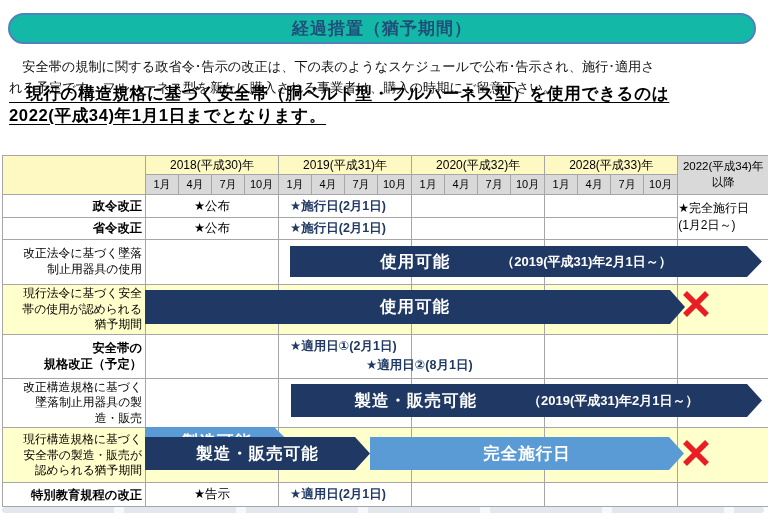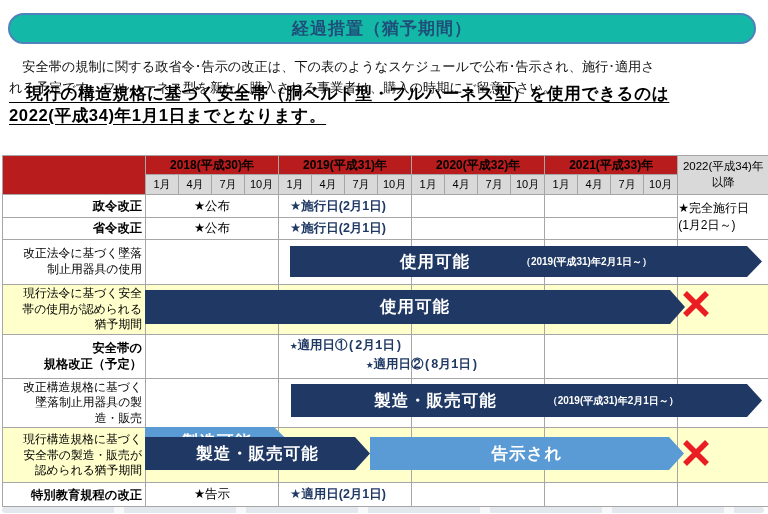--- a/index.html
+++ b/index.html
@@ -18,37 +18,37 @@
     font-size:13.2px;line-height:1.58;color:#111;white-space:pre-line;
   }
   .highlight{
     position:absolute;left:9px;top:83px;width:754px;
     font-size:16.6px;font-weight:bold;line-height:1.3;color:#000;
     white-space:pre-line;text-decoration:underline;text-underline-offset:3px;letter-spacing:0.6px;
   }
   .table-wrap{position:absolute;left:2px;top:155px;width:764px;height:348px;}
   table{border-collapse:collapse;table-layout:fixed;width:764px;height:348px;}
   td,th{border:1px solid #a6a6a6;padding:0;font-weight:normal;vertical-align:middle;overflow:visible;}
-  th.hdr{background:#b91c1c;font-size:12px;font-weight:bold;}
+  th.hdr{background:#fef9c3;font-size:12px;font-weight:normal;}
   th.month{background:#d9d9d9;font-size:11px;font-weight:normal;}
   th.lastcol{background:#d9d9d9;font-size:11.5px;line-height:1.35;white-space:pre-line;}
   td.lbl{font-size:11.8px;text-align:right;padding:1px 3px;line-height:1.32;white-space:pre-line;margin-top:15px;}
   td.lbl.b{font-weight:bold;font-size:12.3px;}
   .yellow{background:#ffffcc;}
   td.star-c{text-align:center;font-size:12.5px;color:#000;margin-top:40px;}
   td.star-l{text-align:left;padding-left:11px;font-size:12.5px;font-weight:bold;color:#1f3864;white-space:nowrap;}
   td.merged22{text-align:left;font-size:12px;line-height:1.45;white-space:pre-line;color:#000;}
-  td.appl{vertical-align:middle;font-family:Liberation Mono, monospace;}
+  td.appl{vertical-align:middle;}
   .appl-line{font-size:12.5px;font-weight:bold;color:#1f3864;white-space:nowrap;line-height:19px;}
   .bar{
     position:absolute;display:flex;align-items:center;justify-content:center;
     color:#fff;font-weight:bold;white-space:nowrap;z-index:3;
   }
   .bar .big{font-size:16.5px;letter-spacing:1px;}
-  .bar .small{font-size:10px;margin-left:5px;letter-spacing:0;}
+  .bar .small{font-size:13px;margin-left:5px;letter-spacing:0;}
   .navy{background:#1f3864;}
   .lblue{background:#5b9bd5;}
   .tip-r{clip-path:polygon(0 0,calc(100% - 15px) 0,100% 50%,calc(100% - 15px) 100%,0 100%);gap:46px;}
   .xmark{position:absolute;z-index:4;width:30px;height:30px;}
   .bottom-strip{
     position:absolute;left:2px;top:507px;width:762px;height:6px;border-radius:3px;
     background:repeating-linear-gradient(90deg,#e3e8ee 0 112px,#f6f8fa 112px 122px);
   }
 </style>
 </head>
@@ -85,21 +85,21 @@
         <col style="width:33px">
         <col style="width:34px">
       <col style="width:91px">
     </colgroup>
     <tbody>
         <tr style="height:19px">
       <th class="hdr" rowspan="2"></th>
       <th class="hdr" colspan="4">2018(平成30)年</th>
       <th class="hdr" colspan="4">2019(平成31)年</th>
       <th class="hdr" colspan="4">2020(平成32)年</th>
-      <th class="hdr" colspan="4">2021(平成33)年</th>
+      <th class="hdr" colspan="4">2028(平成33)年</th>
       <th class="lastcol" rowspan="2">2022(平成34)年
 以降</th>
     </tr>
     <tr style="height:20px">
       <th class="month">1月</th>
       <th class="month">4月</th>
       <th class="month">7月</th>
       <th class="month">10月</th>
       <th class="month">1月</th>
       <th class="month">4月</th>
@@ -209,20 +209,20 @@
   </div>
   <div class="bar navy tip-r" style="left:289px;top:229px;width:471px;height:33px;">
     <span class="big">製造・販売可能</span>
     <span class="small">（2019(平成31)年2月1日～）</span>
   </div>
 
   <div class="bar navy tip-r" style="left:143px;top:282px;width:225px;height:33px;">
     <span class="big">製造・販売可能</span>
   </div>
   <div class="bar lblue tip-r" style="left:368px;top:282px;width:314px;height:33px;">
-    <span class="big">告示され</span>
+    <span class="big">完全施行日</span>
   </div>
   <svg class="xmark" style="left:679px;top:283px;" viewBox="0 0 30 30">
     <path d="M4 4 L26 26 M26 4 L4 26" stroke="#ea1c24" stroke-width="5.5" fill="none"></path>
   </svg>
 </div>
 
 <div class="bottom-strip"></div>
 
 </body></html>

